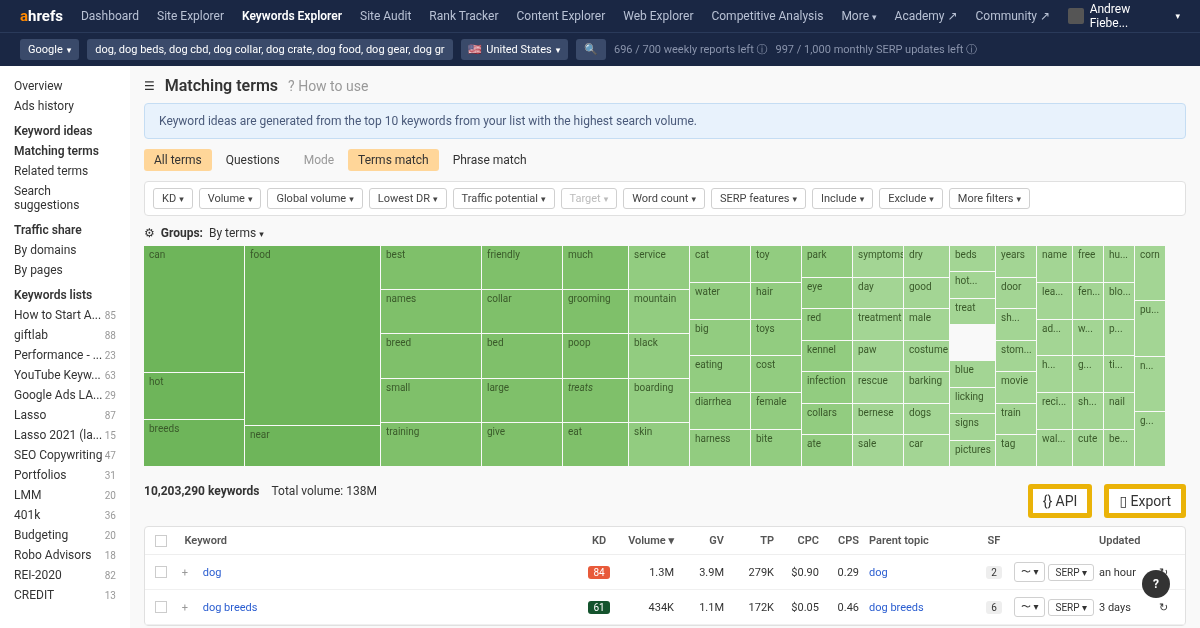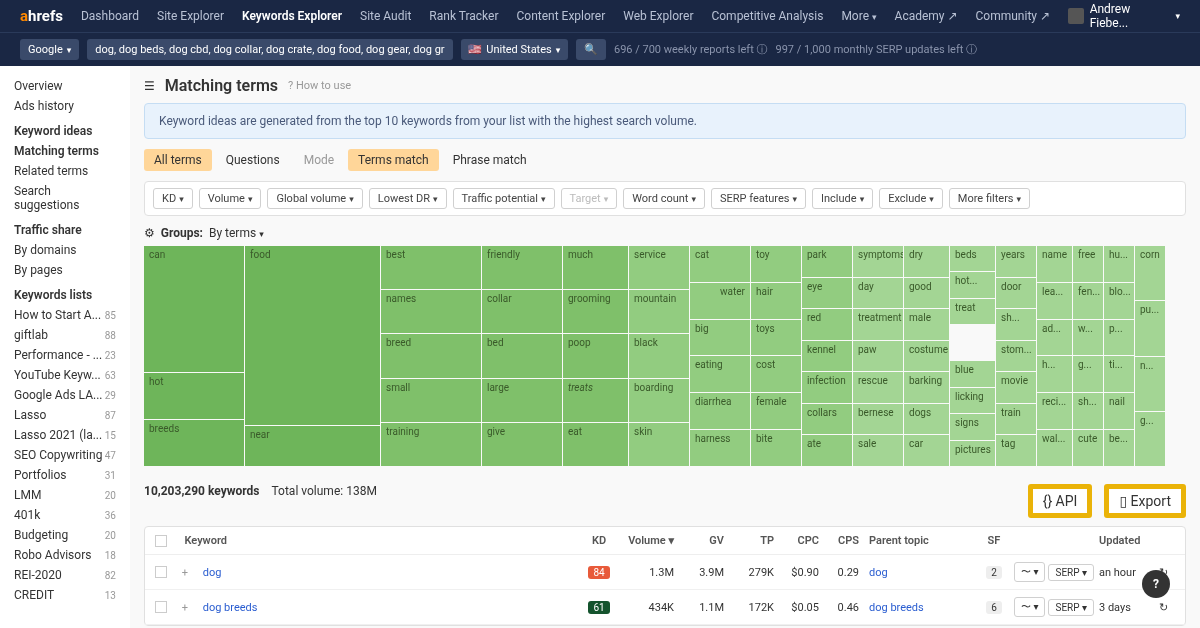--- a/index.html
+++ b/index.html
@@ -20,21 +20,21 @@
 .quota{color:#8a94ac;font-size:11px}
 .main{background:#f9f9f9;display:flex;height:calc(100% - 66px)}
 .sidebar{width:130px;background:#fff;padding:10px 0;font-size:12px;color:#333;overflow-y:auto}
 .side-link{padding:3px 14px;cursor:pointer;display:flex;justify-content:space-between;align-items:center}
 .side-link.active{font-weight:600}
 .side-head{padding:8px 14px 3px;font-weight:600;color:#333}
 .side-count{color:#999;font-size:10px}
 .content{flex:1;padding:10px 14px;overflow-y:auto}
 .title-row{display:flex;align-items:center;gap:10px;margin-bottom:8px}
 .page-title{font-size:16px;font-weight:600}
-.howto{color:#999;font-size:11px}
+.howto{color:#999;font-size:14px}
 .info-banner{background:#e8f2fc;border:1px solid #c5ddf3;border-radius:4px;padding:10px 14px;font-size:12px;color:#4a5a7a;margin-bottom:10px}
 .tabs{display:flex;gap:4px;align-items:center;margin-bottom:10px;font-size:12px}
 .tab{padding:4px 10px;border-radius:3px;cursor:pointer;color:#333}
 .tab.active{background:#ffd699}
 .tab.label{color:#999;cursor:default}
 .filter-bar{background:#fff;border:1px solid #e0e0e0;border-radius:4px;padding:6px 8px;display:flex;gap:6px;flex-wrap:wrap;margin-bottom:10px}
 .filter-btn{border:1px solid #d0d0d0;background:#fff;padding:3px 8px;border-radius:3px;font-size:11px;cursor:pointer;display:flex;align-items:center;gap:3px;color:#444}
 .filter-btn.disabled{color:#bbb}
 .groups-row{display:flex;align-items:center;gap:6px;margin-bottom:6px;font-size:12px}
 .treemap{display:flex;height:220px;gap:1px;margin-bottom:10px}
@@ -289,21 +289,21 @@
           </div>
           <div class="tm-col" style="width: 60px;">
             <div class="tm-cell d3" style="flex: 1 1 0%;">service</div>
             <div class="tm-cell d3" style="flex: 1 1 0%;">mountain</div>
             <div class="tm-cell d3" style="flex: 1 1 0%;">black</div>
             <div class="tm-cell d3" style="flex: 1 1 0%;">boarding</div>
             <div class="tm-cell d3" style="flex: 1 1 0%;">skin</div>
           </div>
           <div class="tm-col" style="width: 60px;">
             <div class="tm-cell d3" style="flex: 1 1 0%;">cat</div>
-            <div class="tm-cell d3" style="flex: 1 1 0%; text-align: right;">water</div>
+            <div class="tm-cell d3" style="flex: 1 1 0%;">water</div>
             <div class="tm-cell d3" style="flex: 1 1 0%;">big</div>
             <div class="tm-cell d3" style="flex: 1 1 0%;">eating</div>
             <div class="tm-cell d3" style="flex: 1 1 0%;">diarrhea</div>
             <div class="tm-cell d3" style="flex: 1 1 0%;">harness</div>
           </div>
           <div class="tm-col" style="width: 50px;">
             <div class="tm-cell d3" style="flex: 1 1 0%;">toy</div>
             <div class="tm-cell d3" style="flex: 1 1 0%;">hair</div>
             <div class="tm-cell d3" style="flex: 1 1 0%;">toys</div>
             <div class="tm-cell d3" style="flex: 1 1 0%;">cost</div>

